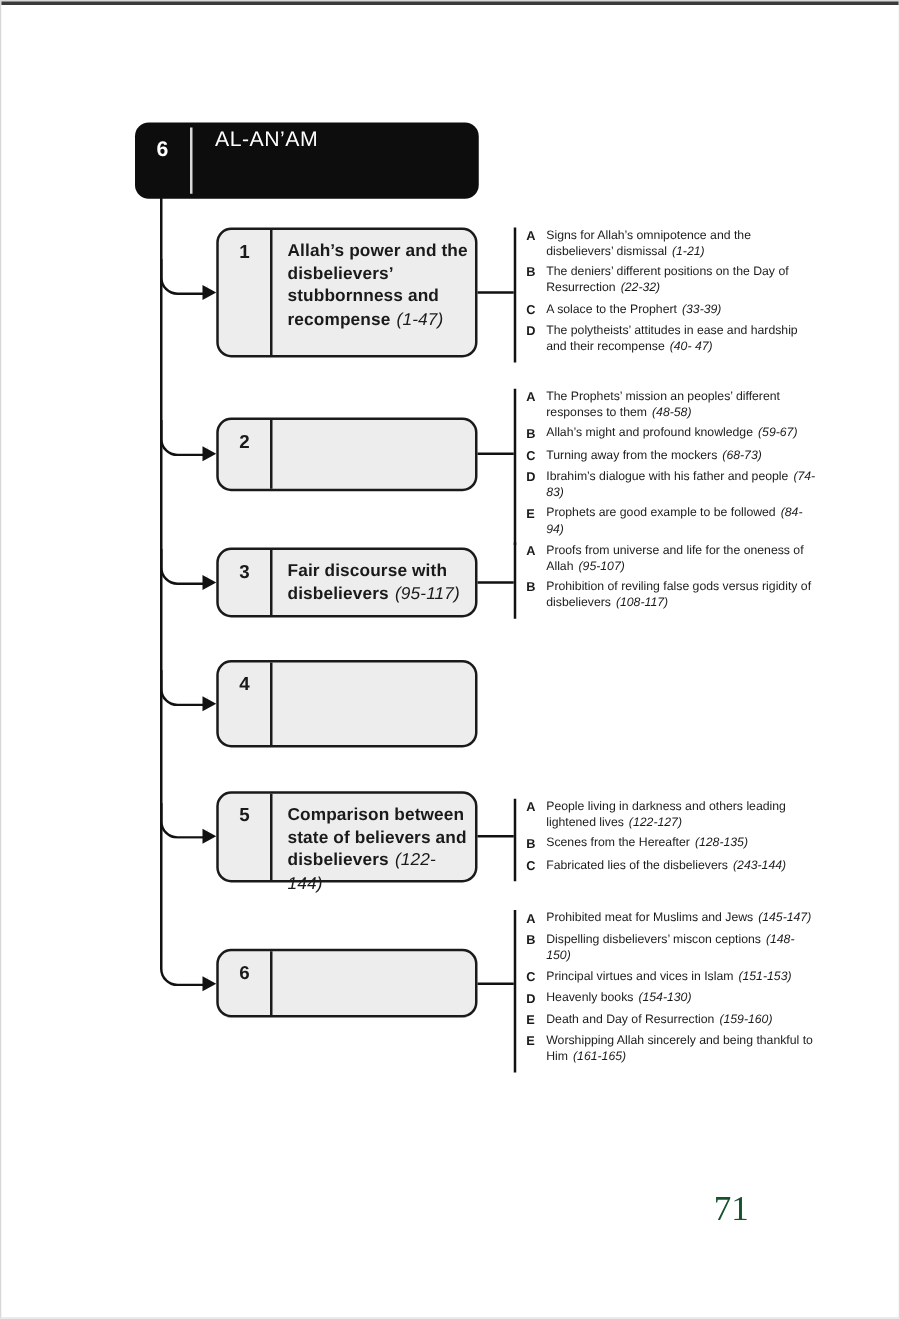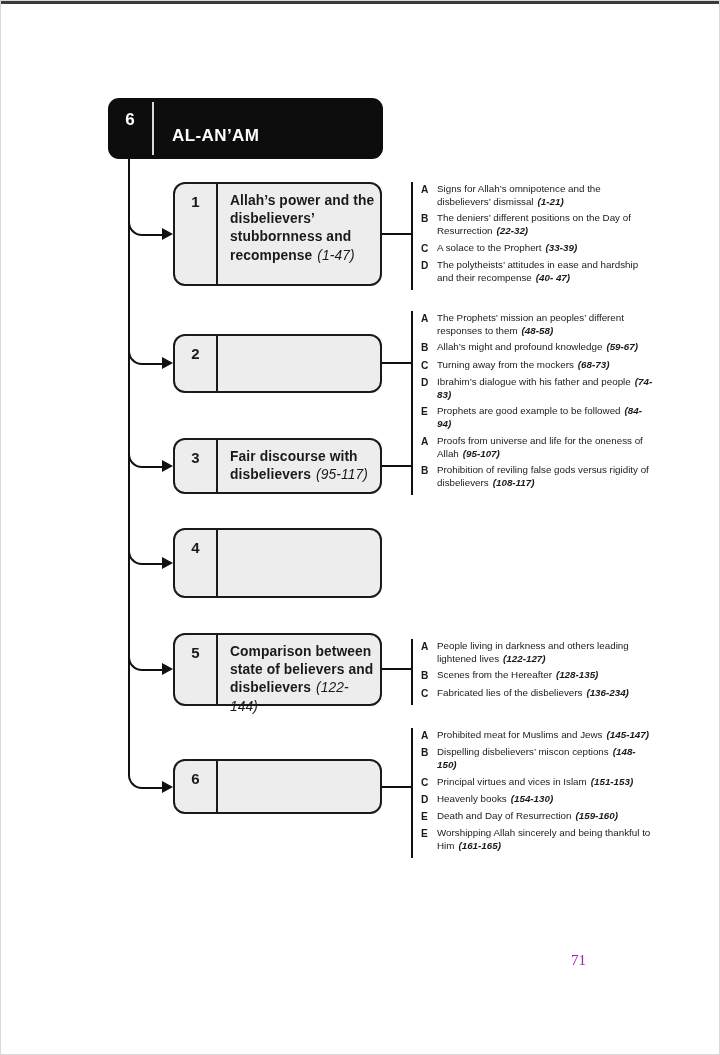--- a/index.html
+++ b/index.html
@@ -14,21 +14,21 @@
   .chapter{
     position:absolute;left:107px;top:97px;width:275px;height:61px;
     background:#0d0d0d;border-radius:11px;color:#ffffff;
   }
   .chapter .num{
     position:absolute;left:0;top:12px;width:44px;text-align:center;
     font-size:17px;font-weight:bold;
   }
   .chapter .hdiv{position:absolute;left:44px;top:4px;bottom:4px;width:2px;background:#d9d9d9;}
   .chapter .ttl{
-    position:absolute;left:64px;top:28px;font-size:17px;font-weight:bold;letter-spacing:.4px;
+    position:absolute;left:64px;top:4px;font-size:17px;font-weight:normal;letter-spacing:.4px;
   }
 
   
   .trunk{position:absolute;left:127px;top:157px;width:2px;height:602px;background:#111;}
   .elbow{
     position:absolute;left:127px;width:36px;height:27px;
     border-left:2px solid #111;border-bottom:2px solid #111;
     border-bottom-left-radius:14px;
   }
   .arrow{
@@ -67,25 +67,25 @@
   #rconn5{top:667px} #rconn6{top:785px}
   .ilist{
     position:absolute;left:410px;width:242px;border-left:2px solid #111;
     padding:1px 0 1px 8px;box-sizing:border-box;
   }
   #list1{top:181px} #list2{top:310px} #list3{top:433px}
   #list5{top:638px} #list6{top:727px}
   .item{display:flex;margin-bottom:4px;font-size:9.8px;line-height:1.3;}
   .item .letter{width:16px;flex:none;font-weight:bold;font-size:10.2px;}
   .item .itext{flex:1;}
-  .item .rng{margin-left:4px;font-weight:700;}
+  .item .rng{margin-left:4px;font-weight:400;}
 
   .pagenum{
     position:absolute;left:570px;top:951px;
-    font-family:"Liberation Serif", serif;font-size:15px;color:#a21caf;
+    font-family:"Liberation Serif", serif;font-size:28px;color:#14532d;
   }
 </style>
 </head>
 <body>
 
 <div class="page">
   <div class="top-edge"></div>
 
   <div class="chapter">
     <div class="num">6</div>
@@ -198,21 +198,21 @@
     <div class="item">
         <span class="letter">A</span>
         <span class="itext"><span>People living in darkness and others leading lightened lives</span><i class="rng">(122-127)</i></span>
       </div>
     <div class="item">
         <span class="letter">B</span>
         <span class="itext"><span>Scenes from the Hereafter</span><i class="rng">(128-135)</i></span>
       </div>
     <div class="item">
         <span class="letter">C</span>
-        <span class="itext"><span>Fabricated lies of the disbelievers</span><i class="rng">(136-234)</i></span>
+        <span class="itext"><span>Fabricated lies of the disbelievers</span><i class="rng">(243-144)</i></span>
       </div>
   </div>
 
   <div class="ilist" id="list6">
     <div class="item">
         <span class="letter">A</span>
         <span class="itext"><span>Prohibited meat for Muslims and Jews</span><i class="rng">(145-147)</i></span>
       </div>
     <div class="item">
         <span class="letter">B</span>

